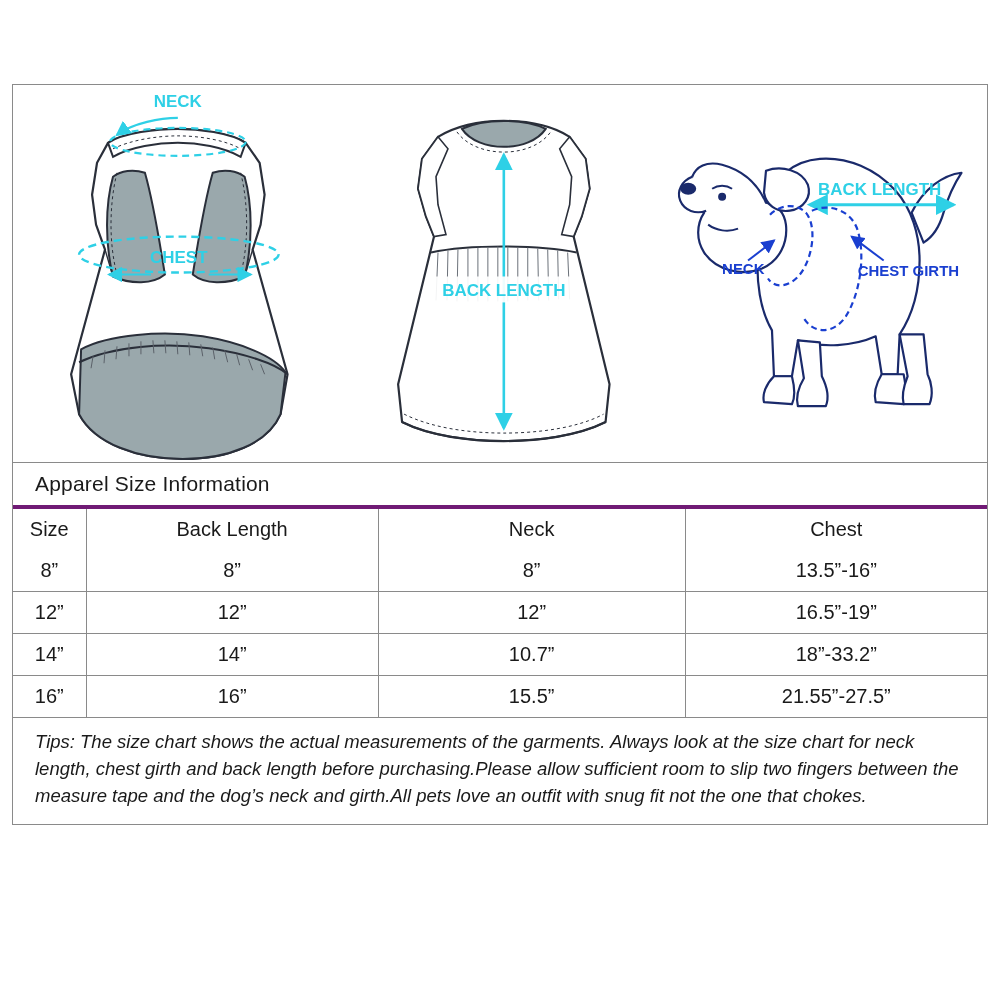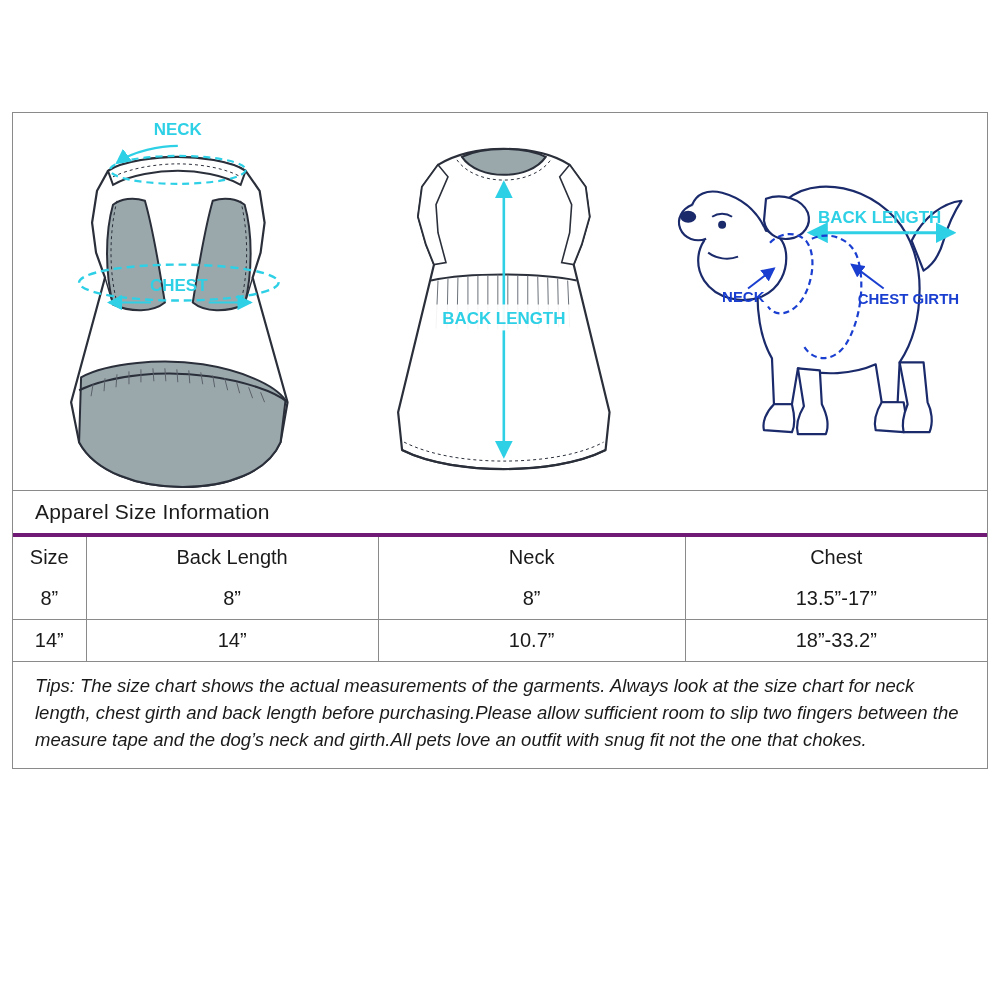--- a/index.html
+++ b/index.html
@@ -10,21 +10,21 @@
   body {
     width: 1000px;
     height: 1000px;
     font-family: "Liberation Sans", sans-serif;
     color: #1a1a1a;
     position: relative;
   }
   #sizechart {
     position: absolute;
     left: 12px;
-    top: 112px;
+    top: 84px;
     width: 976px;
     border: 1px solid #8a8a8a;
     box-sizing: border-box;
     background: #fff;
   }
   
   .illustrations {
     display: flex;
     height: 378px;
     border-bottom: 1px solid #8a8a8a;
@@ -298,25 +298,37 @@
         <th>Back Length</th>
         <th>Neck</th>
         <th>Chest</th>
       </tr>
     </thead>
     <tbody>
       <tr>
         <td>8”</td>
         <td>8”</td>
         <td>8”</td>
-        <td>13.5”-17”</td>
+        <td>13.5”-16”</td>
+      </tr>
+      <tr>
+        <td>12”</td>
+        <td>12”</td>
+        <td>12”</td>
+        <td>16.5”-19”</td>
       </tr>
       <tr>
         <td>14”</td>
         <td>14”</td>
         <td>10.7”</td>
         <td>18”-33.2”</td>
       </tr>
+      <tr>
+        <td>16”</td>
+        <td>16”</td>
+        <td>15.5”</td>
+        <td>21.55”-27.5”</td>
+      </tr>
     </tbody>
   </table>
 
   <div class="tips">Tips:  The size chart shows the actual measurements of the  garments.  Always look at the size chart for neck length, chest girth and back length before purchasing.Please allow sufficient room to slip two fingers between the measure tape and the dog’s neck and girth.All pets love an outfit with snug fit not the one that chokes.</div>
 </div>
 
 </body></html>

